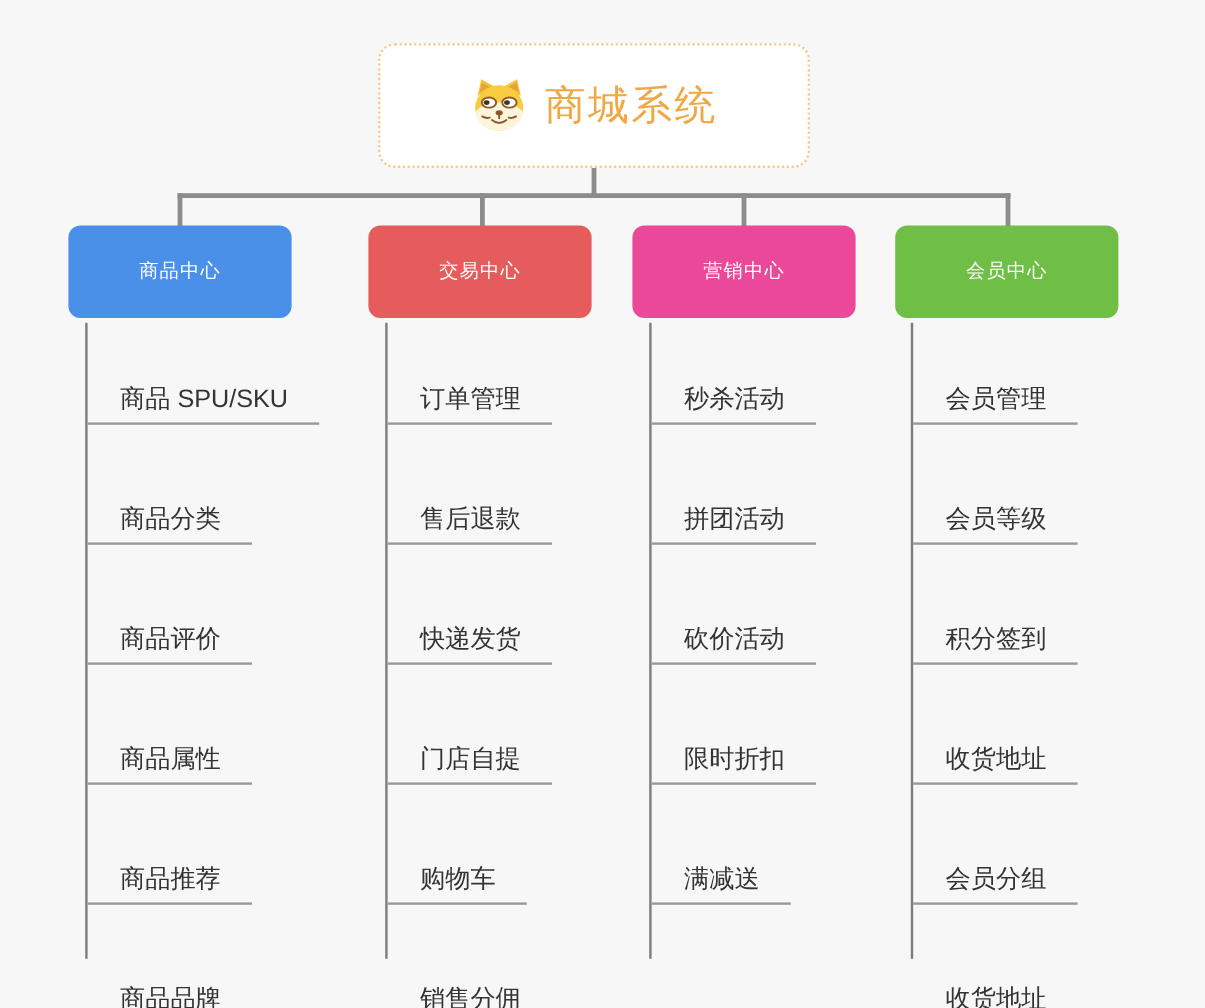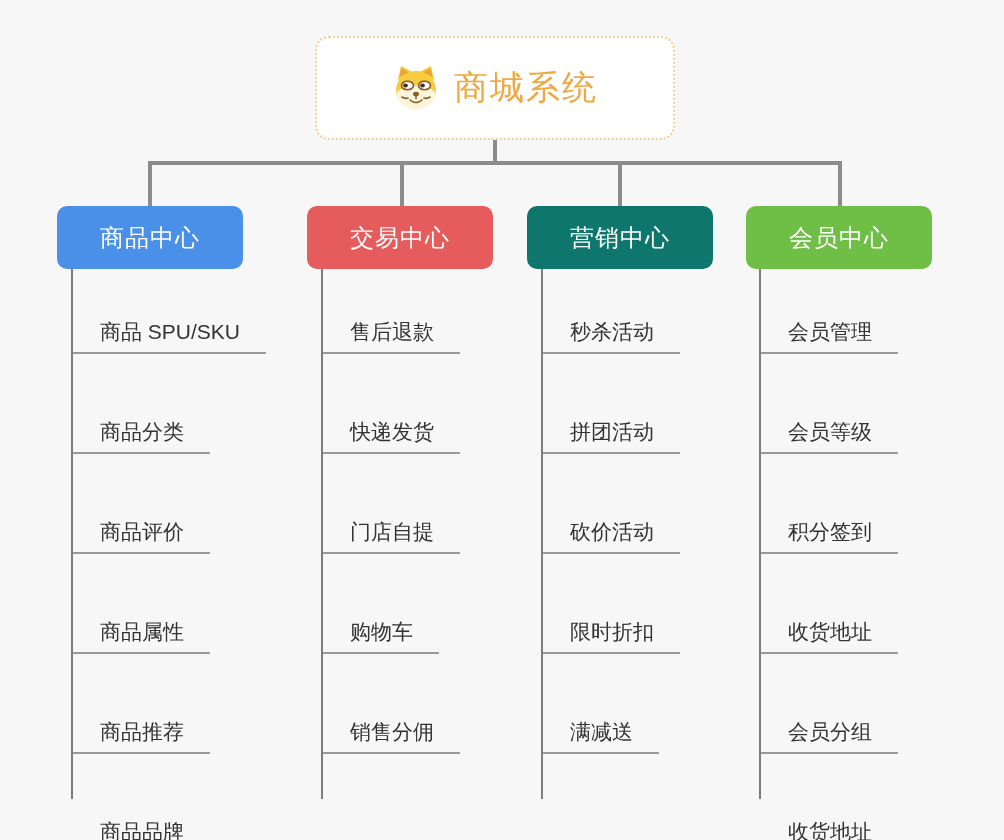--- a/index.html
+++ b/index.html
@@ -37,28 +37,28 @@
   .vline,.hline{position:absolute;background:#8c8c8c;}
   .root-drop   {left:493px; top:140px; width:4px;  height:25px;}
   .bus         {left:148px; top:161px; width:694px; height:4px;}
   .drop-0      {left:148px; top:161px; width:4px;  height:45px;}
   .drop-1      {left:400px; top:161px; width:4px;  height:45px;}
   .drop-2      {left:618px; top:161px; width:4px;  height:45px;}
   .drop-3      {left:838px; top:161px; width:4px;  height:45px;}
   
   .branch-node{
     position:absolute;
-    top:206px;
-    width:186px; height:63px;
+    top:188px;
+    width:186px; height:77px;
     border-radius:10px;
     display:flex;
     align-items:center;
     justify-content:center;
     color:#ffffff;
-    font-size:24px;
+    font-size:16px;
     letter-spacing:1px;
   }
   .bn0{left:57px;}
   .bn1{left:307px;}
   .bn2{left:527px;}
   .bn3{left:746px;}
   
   .leafcol{
     position:absolute;
     top:269px;
@@ -116,21 +116,21 @@
   <div class="vline drop-1"></div>
   <div class="vline drop-2"></div>
   <div class="vline drop-3"></div>
 
   <div class="branch-node bn0" style="background-color: rgb(74, 144, 232);">
     <span>商品中心</span>
   </div>
   <div class="branch-node bn1" style="background-color: rgb(230, 91, 91);">
     <span>交易中心</span>
   </div>
-  <div class="branch-node bn2" style="background-color: #0f766e;">
+  <div class="branch-node bn2" style="background-color: #ec4899;">
     <span>营销中心</span>
   </div>
   <div class="branch-node bn3" style="background-color: rgb(111, 190, 69);">
     <span>会员中心</span>
   </div>
 
   <div class="leafcol lc0">
     <div class="leaf">
         <span class="leaf-label">商品 SPU/SKU</span>
       </div>
@@ -146,20 +146,23 @@
     <div class="leaf">
         <span class="leaf-label">商品推荐</span>
       </div>
     <div class="leaf">
         <span class="leaf-label">商品品牌</span>
       </div>
   </div>
 
   <div class="leafcol lc1">
     <div class="leaf">
+        <span class="leaf-label">订单管理</span>
+      </div>
+    <div class="leaf">
         <span class="leaf-label">售后退款</span>
       </div>
     <div class="leaf">
         <span class="leaf-label">快递发货</span>
       </div>
     <div class="leaf">
         <span class="leaf-label">门店自提</span>
       </div>
     <div class="leaf">
         <span class="leaf-label">购物车</span>

